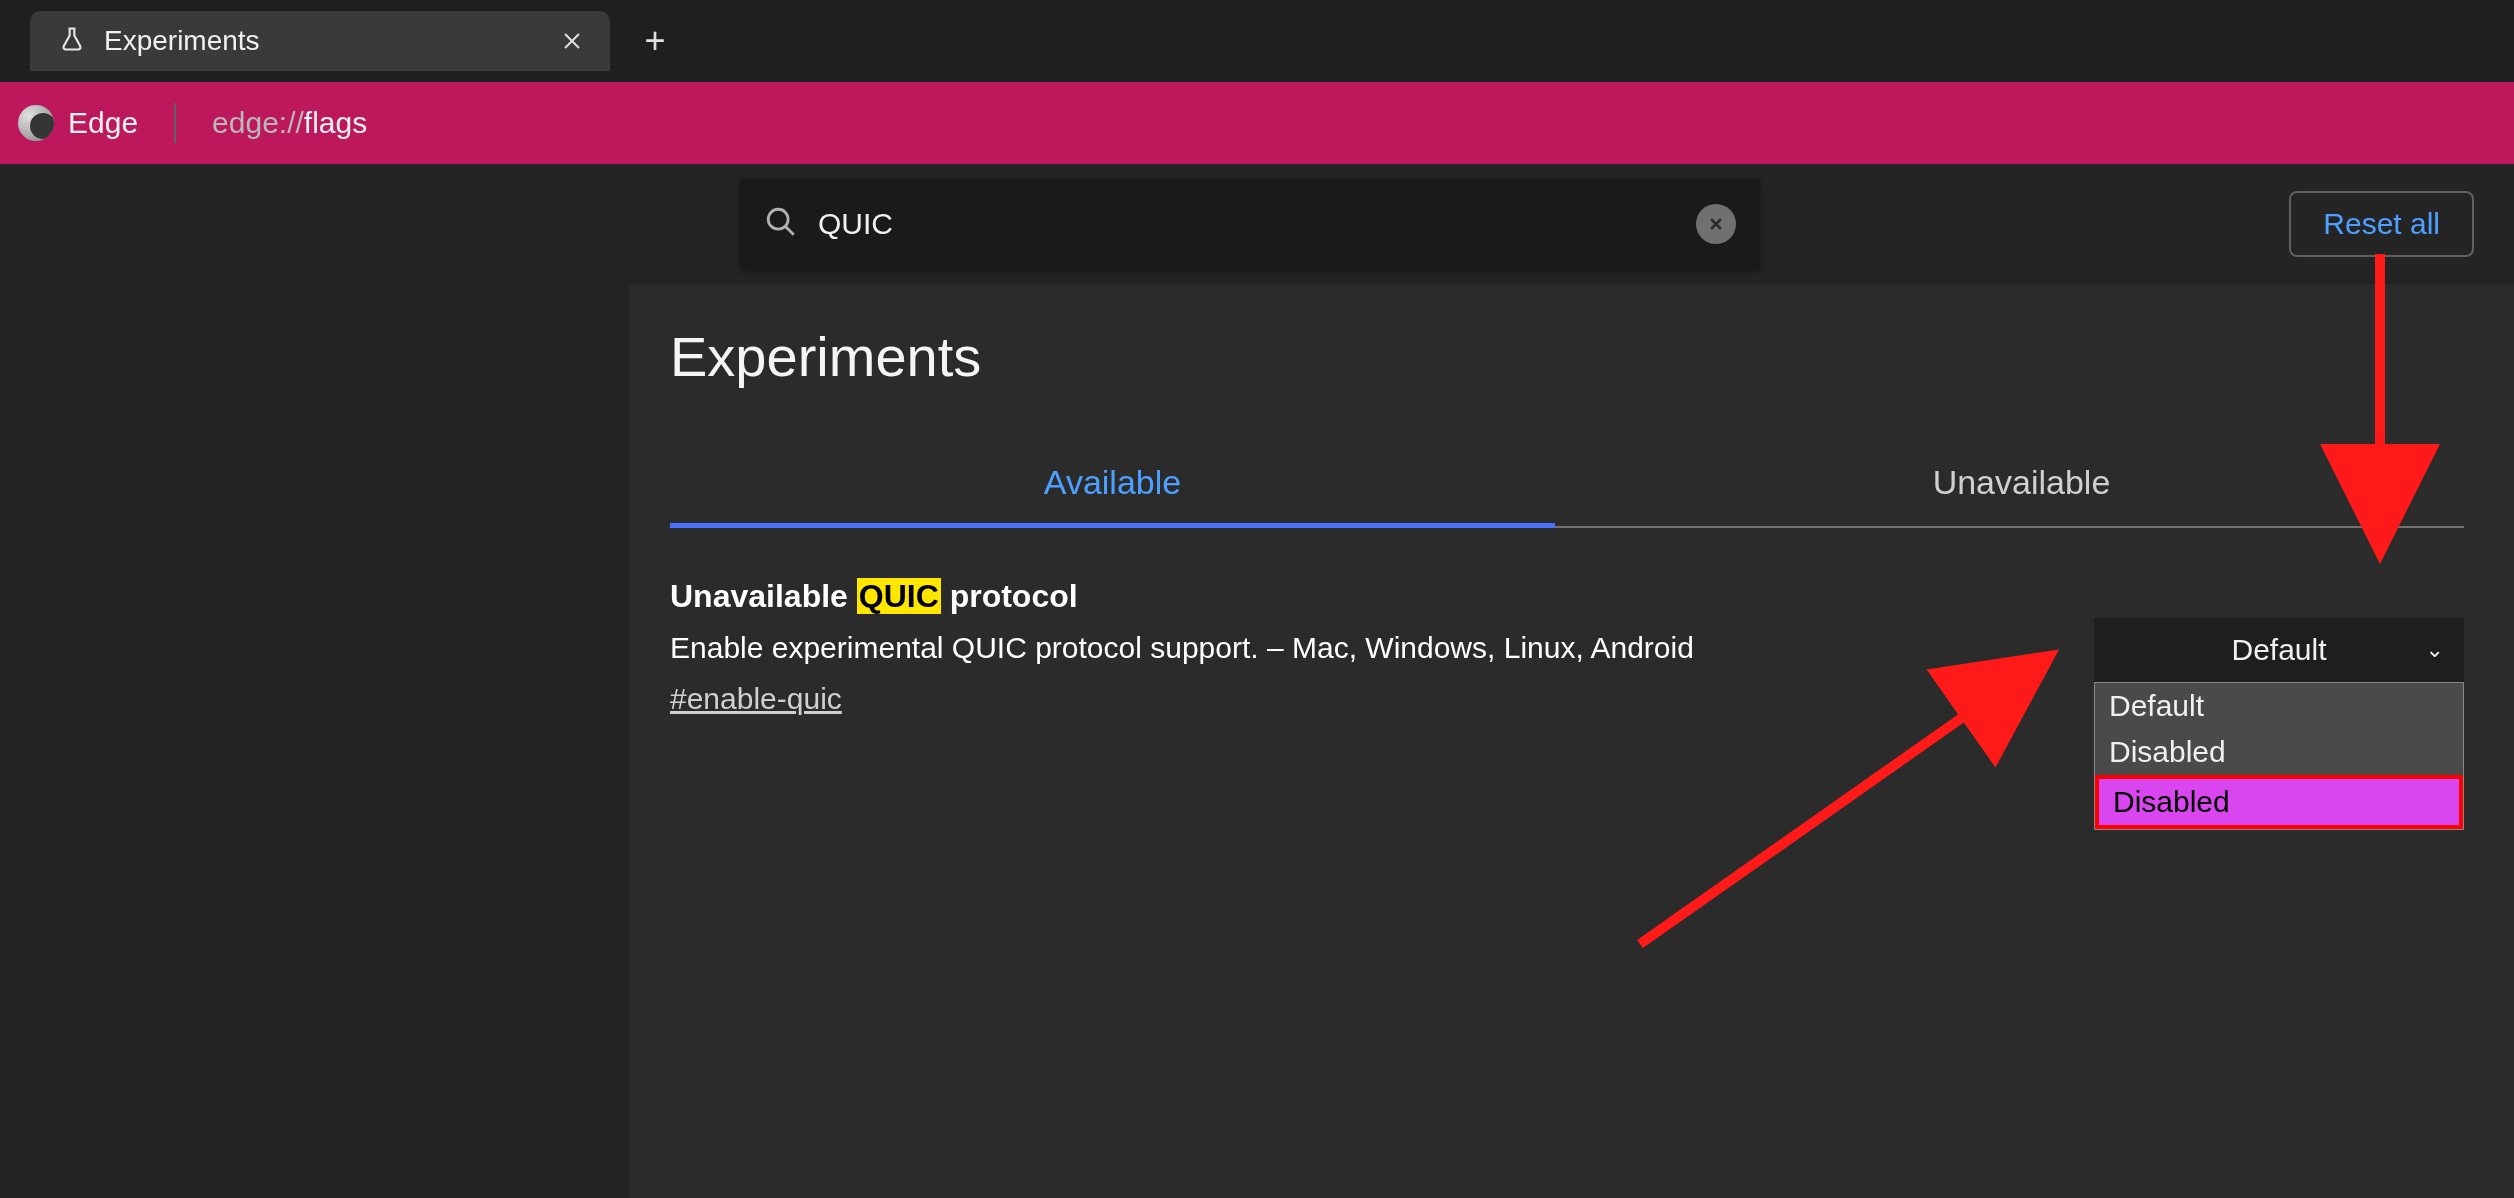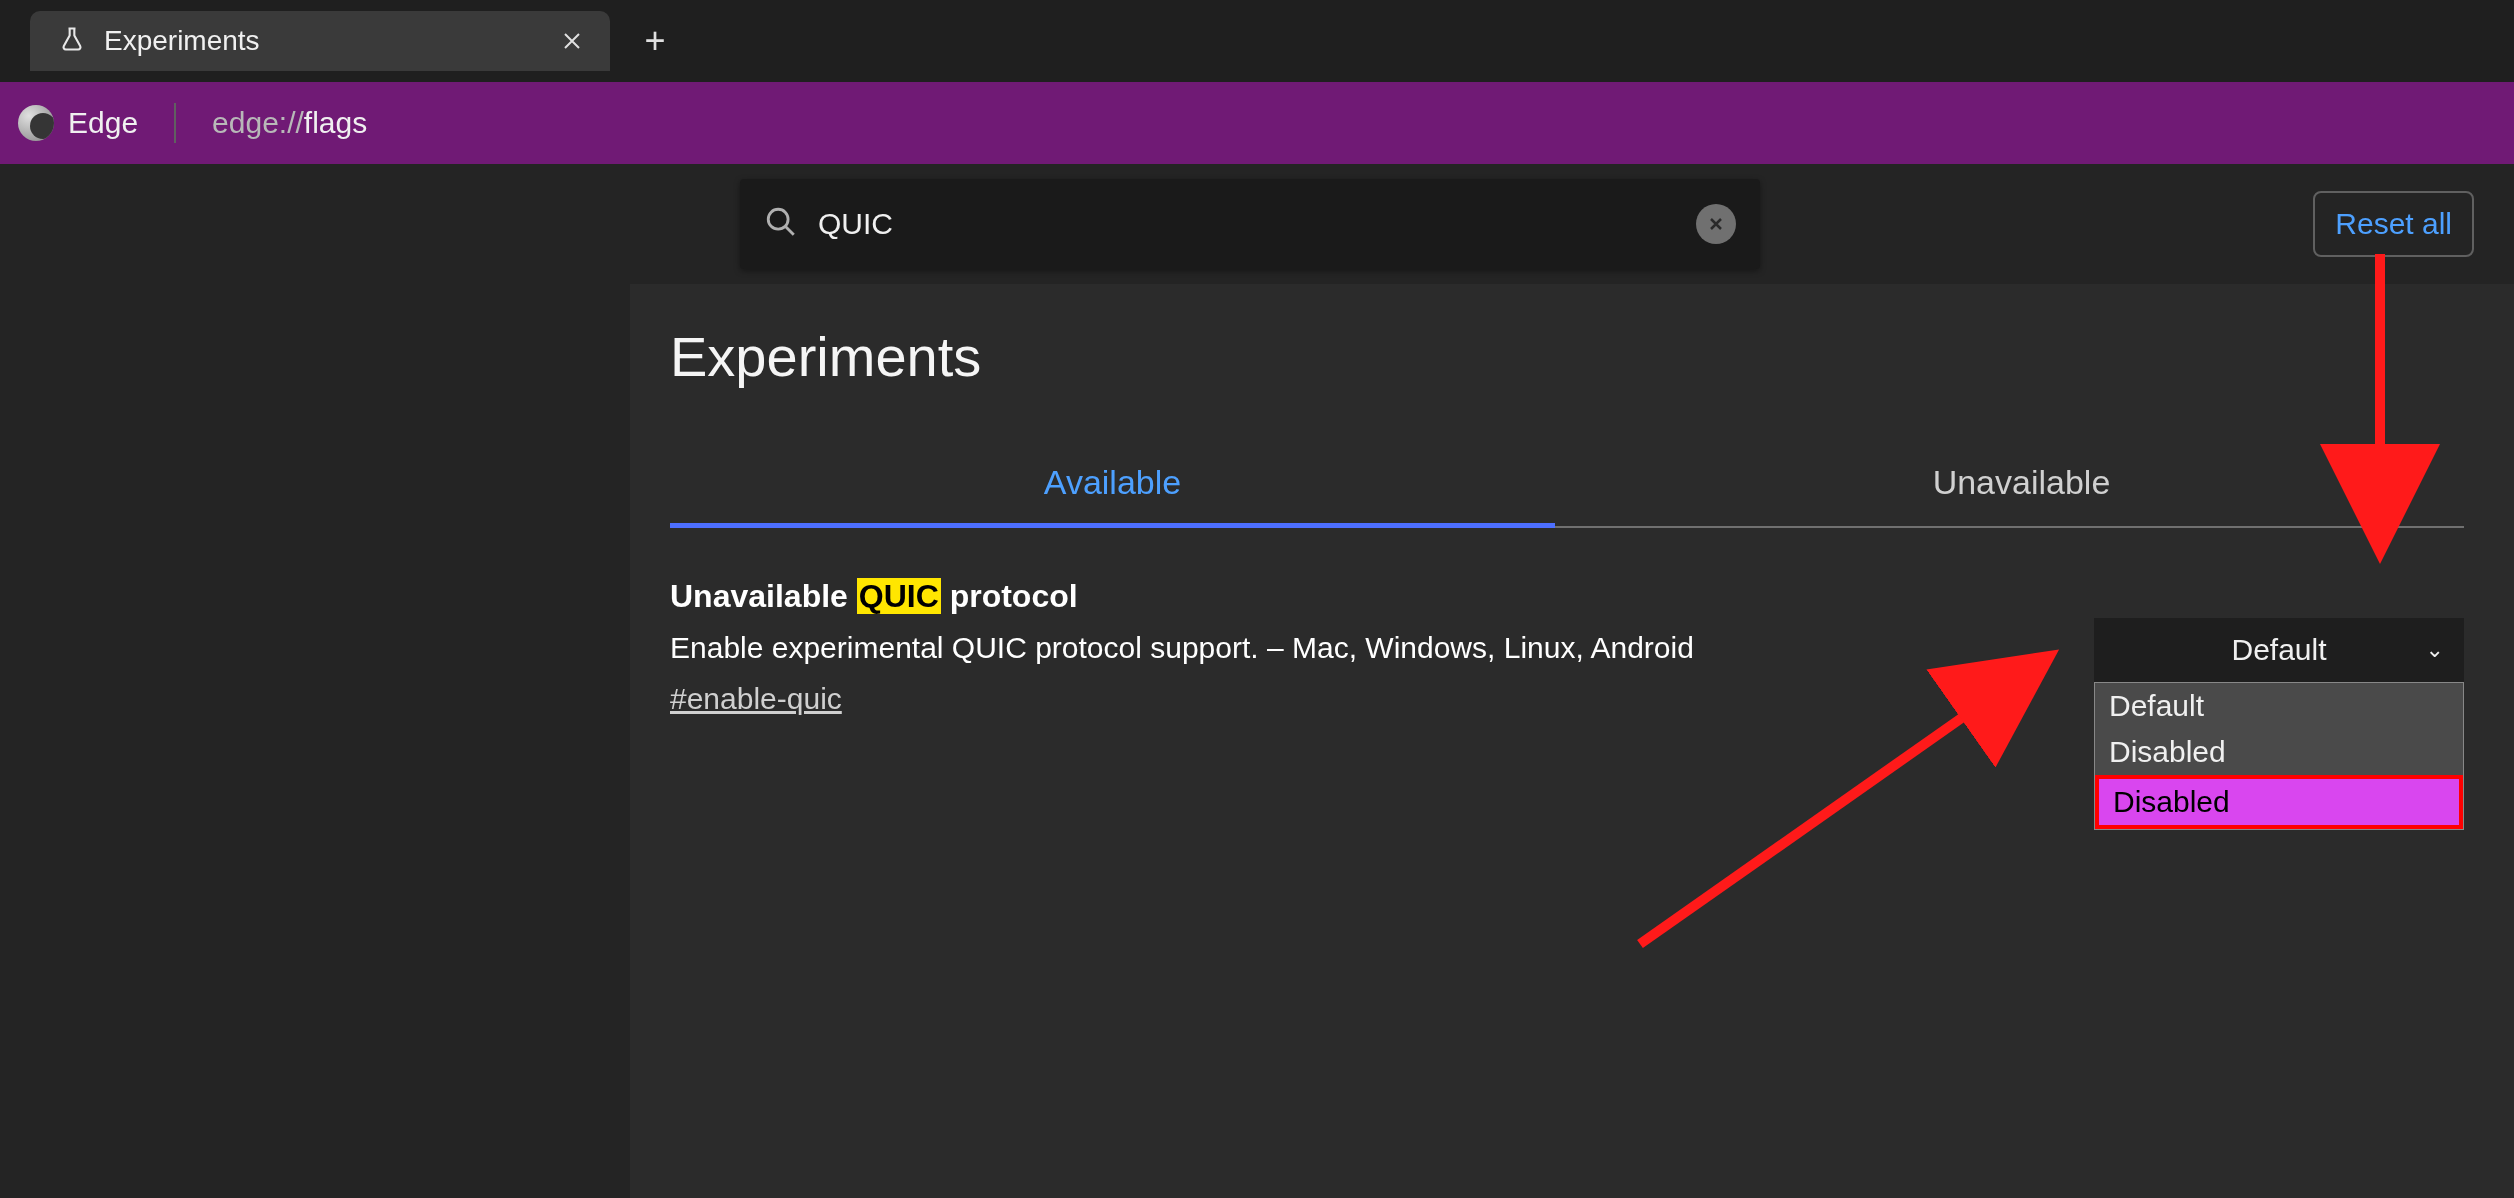--- a/index.html
+++ b/index.html
@@ -66,21 +66,21 @@
       justify-content: center;
       color: #e0e0e0;
       font-size: 36px;
       font-weight: 300;
       cursor: pointer;
       margin-left: 10px;
     }
     
     .address-bar {
       height: 82px;
-      background: #701a75;
+      background: #be185d;
       display: flex;
       align-items: center;
       padding: 0 10px;
       gap: 36px;
     }
     .edge-logo {
       display: flex;
       align-items: center;
       gap: 14px;
       padding-left: 8px;
@@ -163,21 +163,21 @@
       align-items: center;
       justify-content: center;
       color: #2a2a2a;
       font-size: 24px;
       cursor: pointer;
     }
     .reset-btn {
       margin-left: auto;
       border: 2px solid #606060;
       border-radius: 8px;
-      padding: 14px 20px;
+      padding: 14px 32px;
       color: #4da0ff;
       font-size: 30px;
       background: transparent;
       cursor: pointer;
     }
     
     .main {
       display: flex;
       background: #2b2b2b;
       height: calc(100% - 284px);

